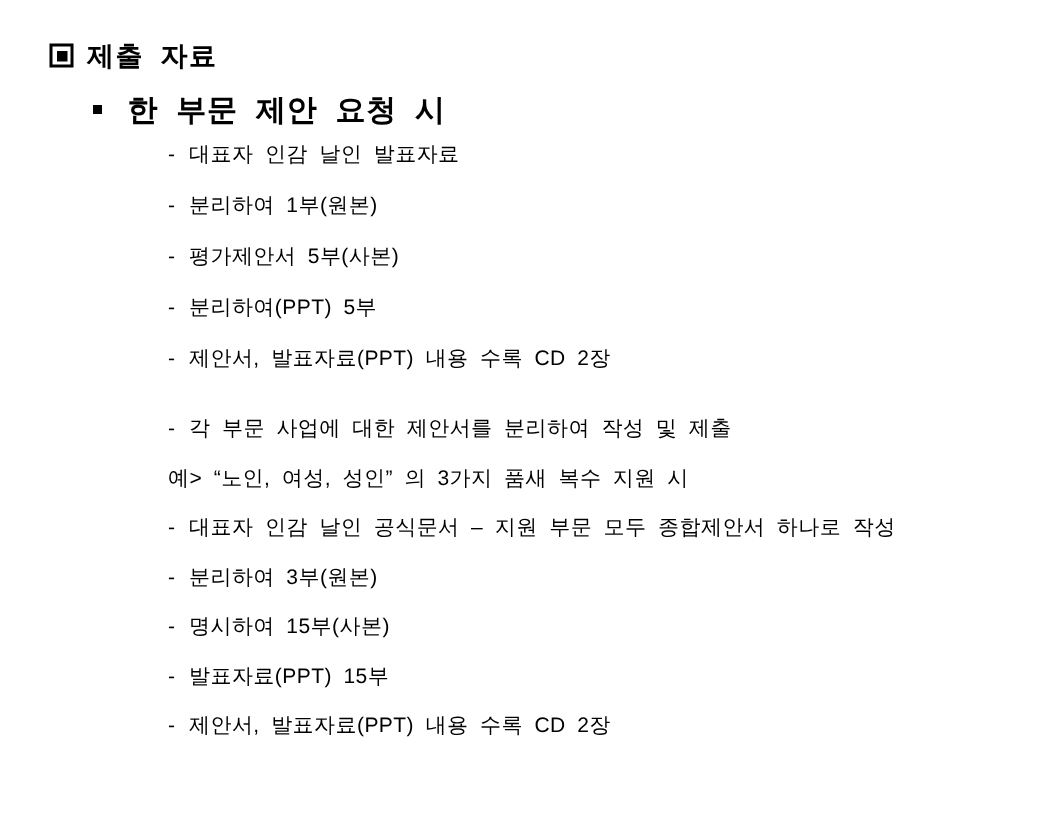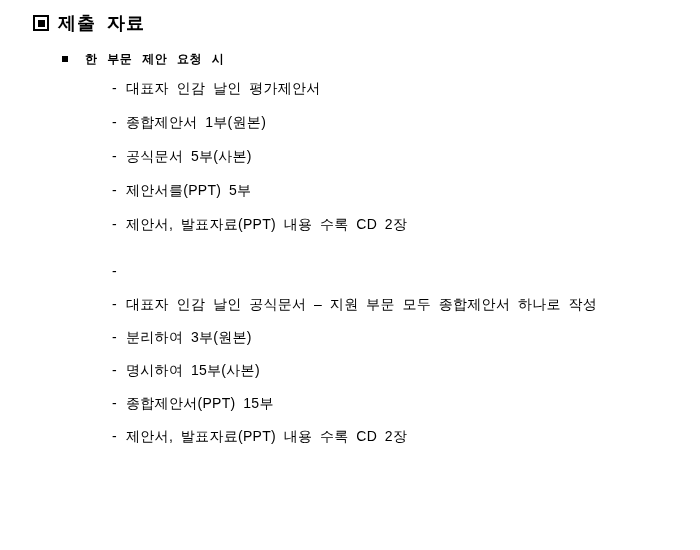--- a/index.html
+++ b/index.html
@@ -9,21 +9,21 @@
     height: 550px;
     background: #ffffff;
     overflow: hidden;
     font-family: "Liberation Sans", sans-serif;
     color: #000000;
   }
   .page {
     box-sizing: border-box;
     width: 700px;
     height: 550px;
-    padding: 12px 10px 0 33px;
+    padding: 26px 10px 0 33px;
   }
   
   .title-row {
     display: flex;
     align-items: center;
     height: 22px;
     margin-bottom: 16px;
   }
   .title-icon {
     box-sizing: border-box;
@@ -56,21 +56,21 @@
     margin-left: 29px;
   }
   .bullet {
     width: 6px;
     height: 6px;
     background: #000;
     margin-right: 17px;
     flex: 0 0 auto;
   }
   .heading-text {
-    font-size: 12px;
+    font-size: 20px;
     font-weight: bold;
     letter-spacing: 0.5px;
     word-spacing: 6px;
     white-space: nowrap;
   }
   
   .items {
     margin-left: 79px;
     margin-top: 13px;
   }
@@ -106,61 +106,65 @@
   </div>
 
   <div class="section sec1">
     <div class="section-heading">
       <span class="bullet"></span>
       <span class="heading-text">한 부문 제안 요청 시</span>
     </div>
     <div class="items">
       <div class="item">
         <span class="dash">-</span>
-        <span class="item-text">대표자 인감 날인 평가제안서</span>
+        <span class="item-text">대표자 인감 날인 발표자료</span>
       </div>
       <div class="item">
         <span class="dash">-</span>
-        <span class="item-text">종합제안서 1부(원본)</span>
+        <span class="item-text">분리하여 1부(원본)</span>
       </div>
       <div class="item">
         <span class="dash">-</span>
-        <span class="item-text">공식문서 5부(사본)</span>
+        <span class="item-text">평가제안서 5부(사본)</span>
       </div>
       <div class="item">
         <span class="dash">-</span>
-        <span class="item-text">제안서를(PPT) 5부</span>
+        <span class="item-text">분리하여(PPT) 5부</span>
       </div>
       <div class="item">
         <span class="dash">-</span>
         <span class="item-text">제안서, 발표자료(PPT) 내용 수록 CD 2장</span>
       </div>
     </div>
   </div>
 
   <div class="section sec2">
     <div class="items">
       <div class="item">
         <span class="dash">-</span>
+        <span class="item-text">각 부문 사업에 대한 제안서를 분리하여 작성 및 제출</span>
+      </div>
+      <div class="item no-dash">
+        <span class="item-text">예&gt; “노인, 여성, 성인” 의 3가지 품새 복수 지원 시</span>
       </div>
       <div class="item">
         <span class="dash">-</span>
         <span class="item-text">대표자 인감 날인 공식문서 – 지원 부문 모두 종합제안서 하나로 작성</span>
       </div>
       <div class="item">
         <span class="dash">-</span>
         <span class="item-text">분리하여 3부(원본)</span>
       </div>
       <div class="item">
         <span class="dash">-</span>
         <span class="item-text">명시하여 15부(사본)</span>
       </div>
       <div class="item">
         <span class="dash">-</span>
-        <span class="item-text">종합제안서(PPT) 15부</span>
+        <span class="item-text">발표자료(PPT) 15부</span>
       </div>
       <div class="item">
         <span class="dash">-</span>
         <span class="item-text">제안서, 발표자료(PPT) 내용 수록 CD 2장</span>
       </div>
     </div>
   </div>
 
 </div>
 

